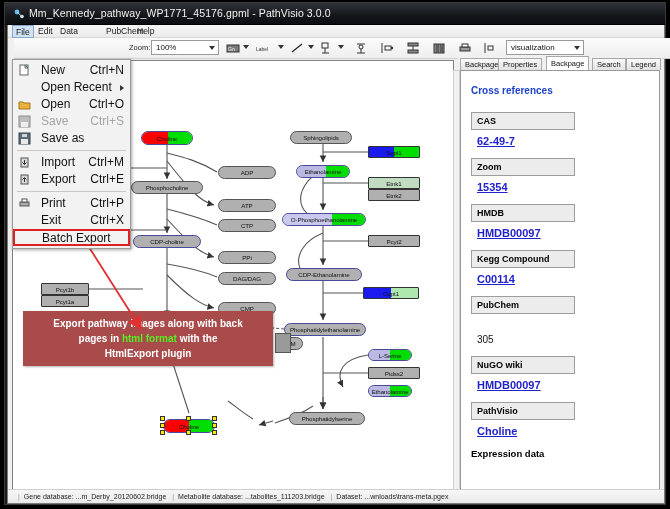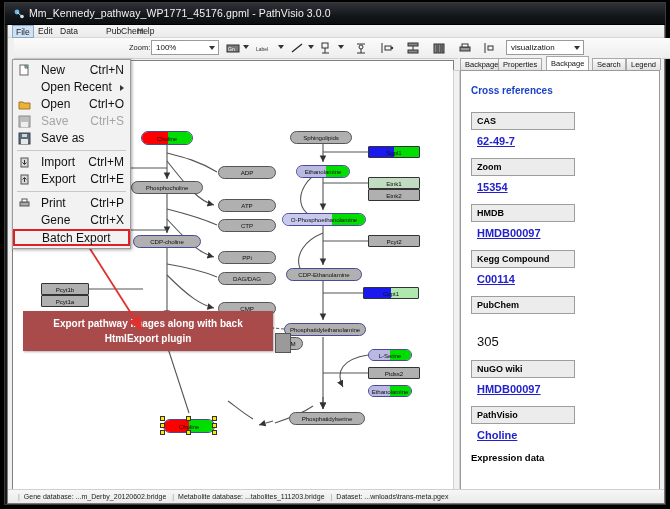--- a/index.html
+++ b/index.html
@@ -82,21 +82,21 @@
   .tab { position:absolute; top:2px; height:12px; font-size:7.5px; color:#111; line-height:11px;
          padding:0 4px; background:linear-gradient(180deg,#fafafa,#e2e2e2); border:1px solid #a8a8a8;
          border-bottom:none; }
   .tab.sel { top:0px; height:14px; line-height:13px; background:#ffffff; font-weight:normal; z-index:3;}
   .bp { position:absolute; left:2px; top:14px; width:200px; height:420px; background:#fff;
         border:1px solid #9a9a9a; overflow:hidden; padding:10px 10px 0 10px;}
   .bp h2 { font-size:10px; color:#1b42c8; margin:4px 0 16px 0; font-family:"Liberation Sans",sans-serif;}
   .bp .xrefbox { width:104px; border:1px solid #9d9d9d; background:#ececec; font-size:9px;
                  font-weight:bold; color:#000; padding:3px 5px; margin-bottom:5px;}
   .bp .xval { font-size:11px; color:#2222cc; text-decoration:underline; margin:0 0 11px 6px; font-weight:bold;}
-  .bp .xval.plain { color:#111; text-decoration:none; font-weight:normal; font-size:13px;margin-top:20px;}
+  .bp .xval.plain { color:#111; text-decoration:none; font-weight:normal; font-size:10px;margin-top:20px;}
   .bp .expr { font-size:9.5px; font-weight:bold; color:#000; margin-top:2px; }
 
   
   .vsb { position:absolute; width:9px; background:#f1f1f1; border:1px solid #cfcfcf;}
 
   
   .statusbar { position:absolute; left:0; bottom:0; width:100%; height:14px;
                background:linear-gradient(180deg,#f7f7f7,#e9e9e9); border-top:1px solid #cfcfcf;
                font-size:7px; color:#222; line-height:13px; padding-left:6px; white-space:nowrap;}
   .sb-sep { color:#999; padding:0 4px; }
@@ -396,20 +396,23 @@
             <defs>
               <marker id="rar" markerWidth="9" markerHeight="9" refX="7" refY="4" orient="auto">
                 <path d="M0,0 L8,4 L0,8 z" fill="#e03030"></path>
               </marker>
             </defs>
             <line x1="53" y1="150" x2="128" y2="268" stroke="#e03030" stroke-width="1.8" marker-end="url(#rar)"></line>
           </svg>
 
           <div class="callout" style="left:10px; top:250px; width:250px;">
             <div>Export pathway images along with back</div>
+            <div>
+              <span>pages in </span><span class="hl">html format</span><span> with the</span>
+            </div>
             <div>HtmlExport plugin</div>
           </div>
 
           <div style="position:absolute;left:262px;top:272px;width:16px;height:20px;background:#9a9a9a;border:1px solid #555;z-index:27;"></div>
         </div>
       </div>
 
       <div class="rpanel">
         <div class="tabs">
           <div class="tab" style="left:0px;">Backpage</div>
@@ -523,21 +526,21 @@
               <span class="ico">
                 <svg width="11" height="11">
                   <rect x="1" y="4" width="9" height="4" fill="#aaa" stroke="#555"></rect>
                   <rect x="3" y="1" width="5" height="3" fill="#fff" stroke="#555"></rect>
                 </svg>
               </span>
               <span class="lab">Print</span>
               <span class="acc">Ctrl+P</span>
             </div>
             <div class="ddrow">
-              <span class="lab">Gene</span>
+              <span class="lab">Exit</span>
               <span class="acc">Ctrl+X</span>
             </div>
             <div class="ddrow highlight">
               <span class="lab">Batch Export</span>
             </div>
           </div>
       </div>
 
     </div>
   </div>

